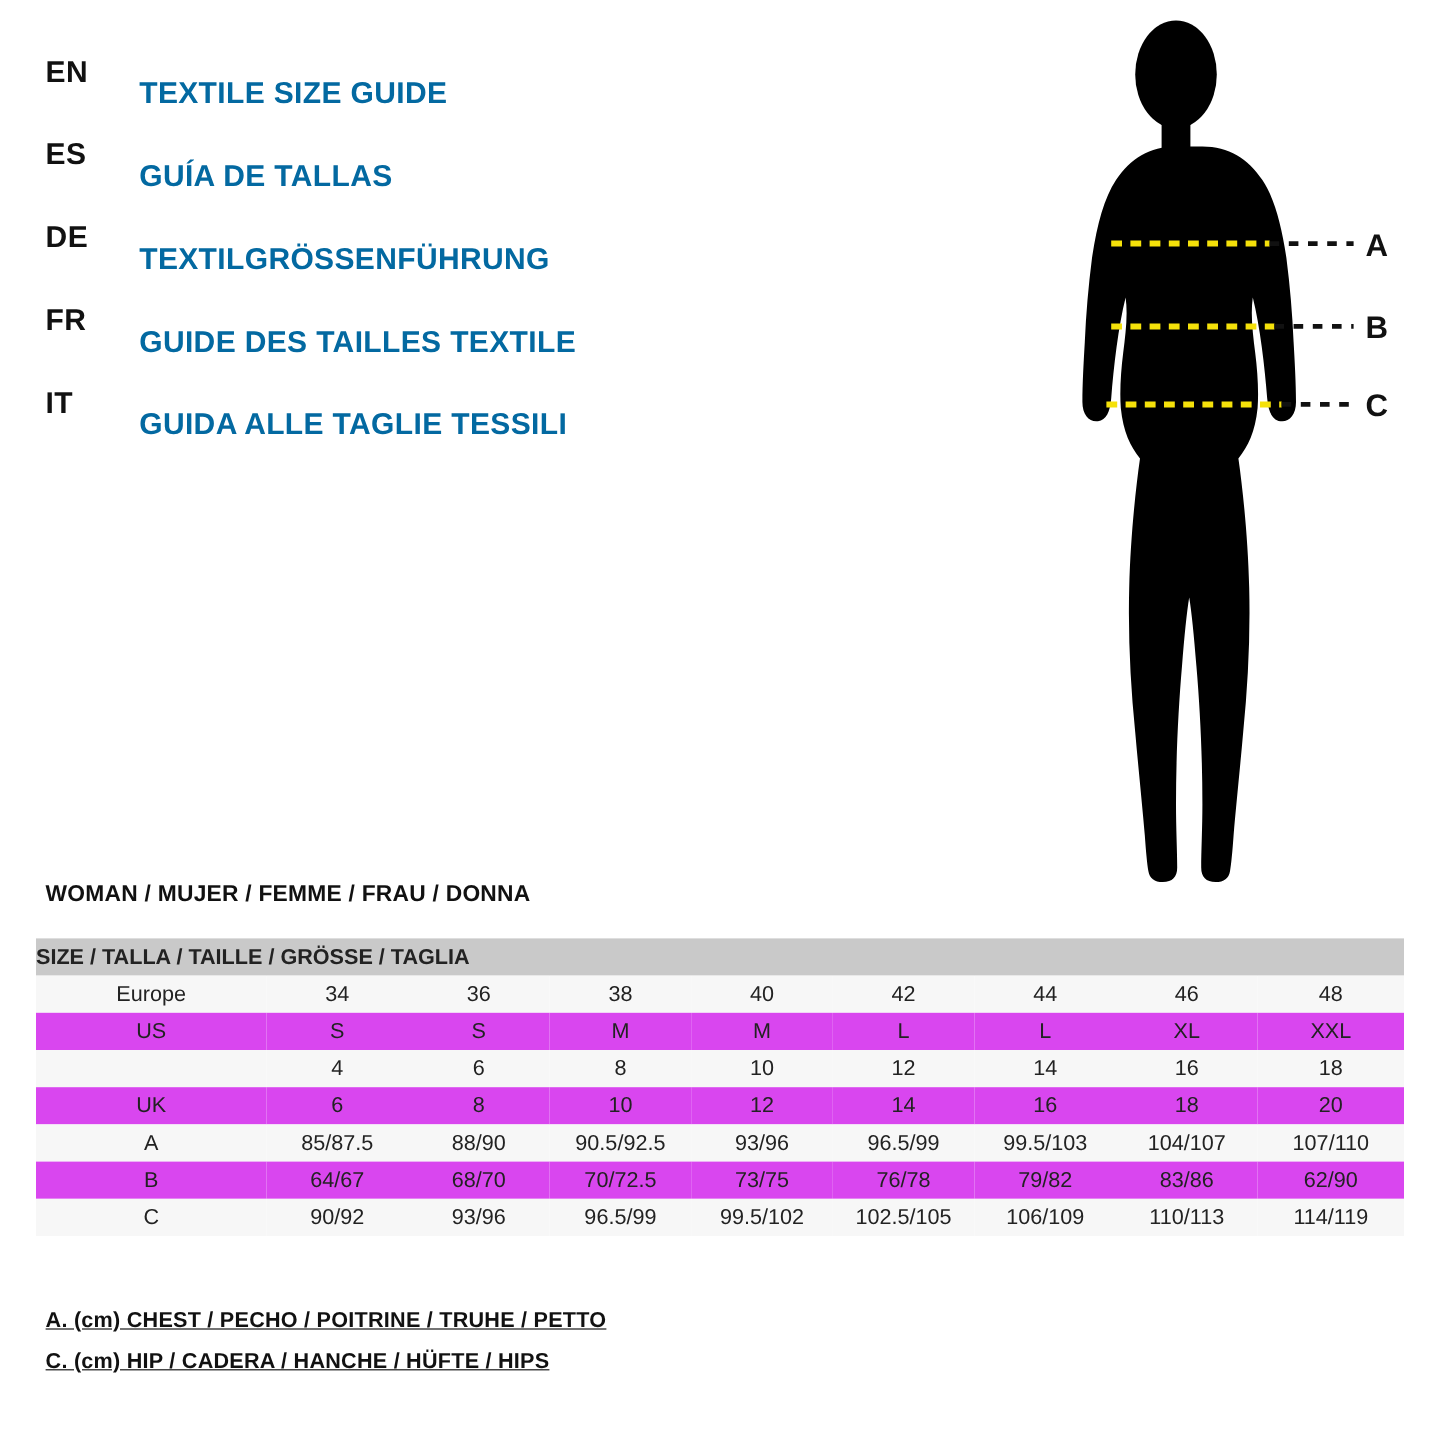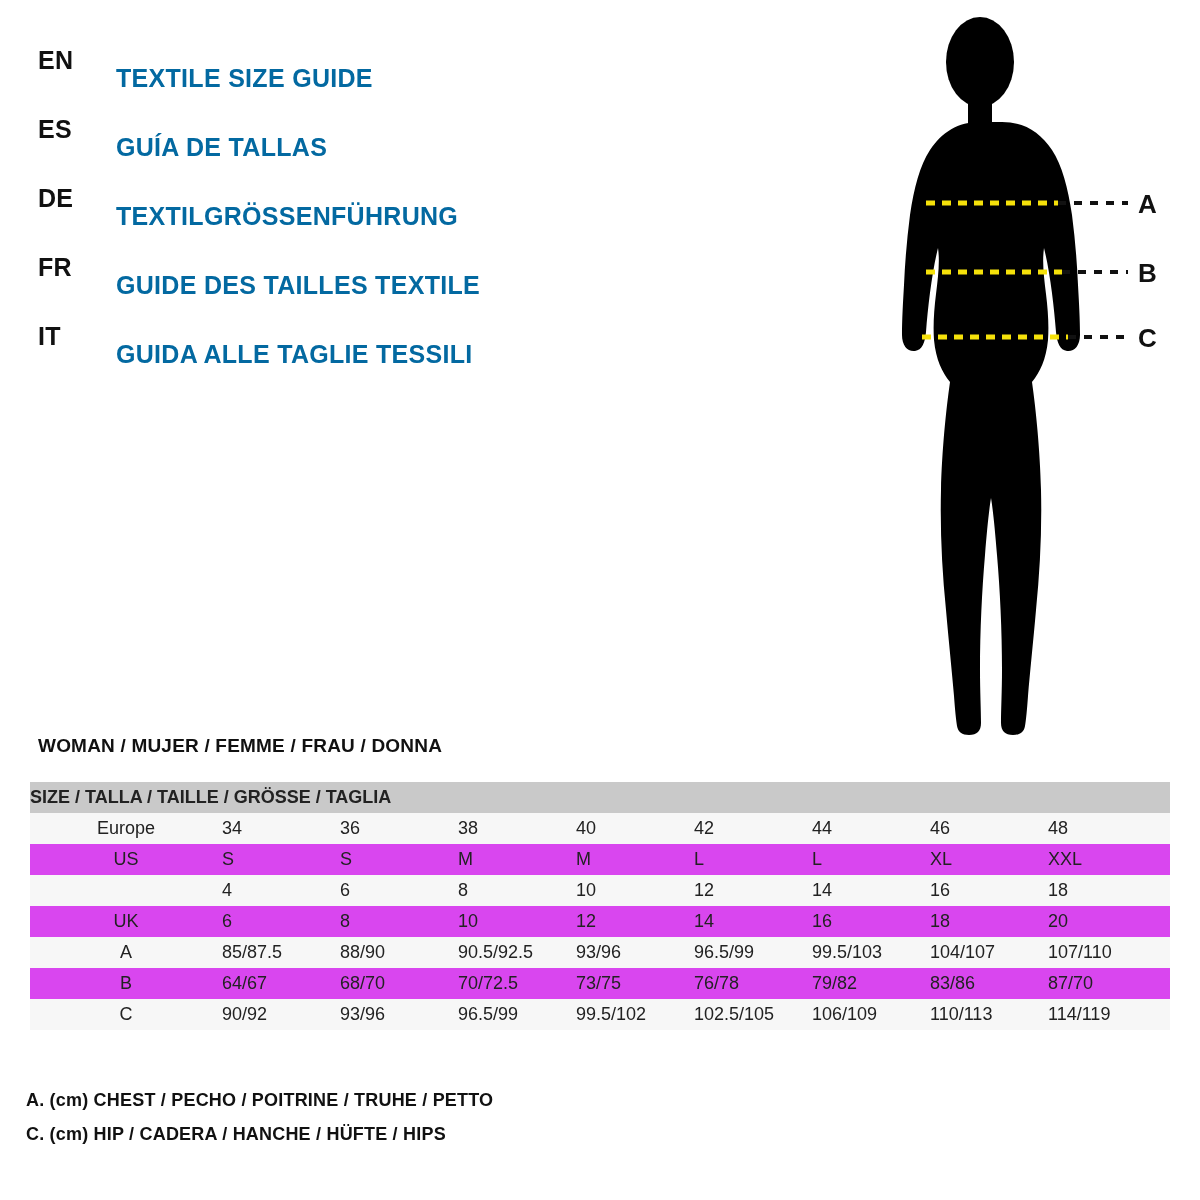--- a/index.html
+++ b/index.html
@@ -99,28 +99,30 @@
   }
   .row-plain td {
     background: #f7f7f7;
   }
   td.label-cell {
     padding-left: 10px;
     text-align: center;
     white-space: nowrap;
   }
   td.val-cell {
+    text-align: center;
   }
 
   
   .footnotes {
     position: absolute;
-    left: 26px;
+    left: 38px;
     top: 1090px;
     width: 800px;
+    text-decoration: underline;
   }
   .footnote {
     font-size: 18px;
     font-weight: 700;
     color: #111;
     margin-bottom: 13px;
     letter-spacing: 0.2px;
     white-space: nowrap;
   }
 </style>
@@ -309,21 +311,21 @@
 
       <tr class="row-shade">
         <td class="label-cell">B</td>
         <td class="val-cell">64/67</td>
         <td class="val-cell">68/70</td>
         <td class="val-cell">70/72.5</td>
         <td class="val-cell">73/75</td>
         <td class="val-cell">76/78</td>
         <td class="val-cell">79/82</td>
         <td class="val-cell">83/86</td>
-        <td class="val-cell">87/70</td>
+        <td class="val-cell">62/90</td>
       </tr>
 
       <tr class="row-plain">
         <td class="label-cell">C</td>
         <td class="val-cell">90/92</td>
         <td class="val-cell">93/96</td>
         <td class="val-cell">96.5/99</td>
         <td class="val-cell">99.5/102</td>
         <td class="val-cell">102.5/105</td>
         <td class="val-cell">106/109</td>

